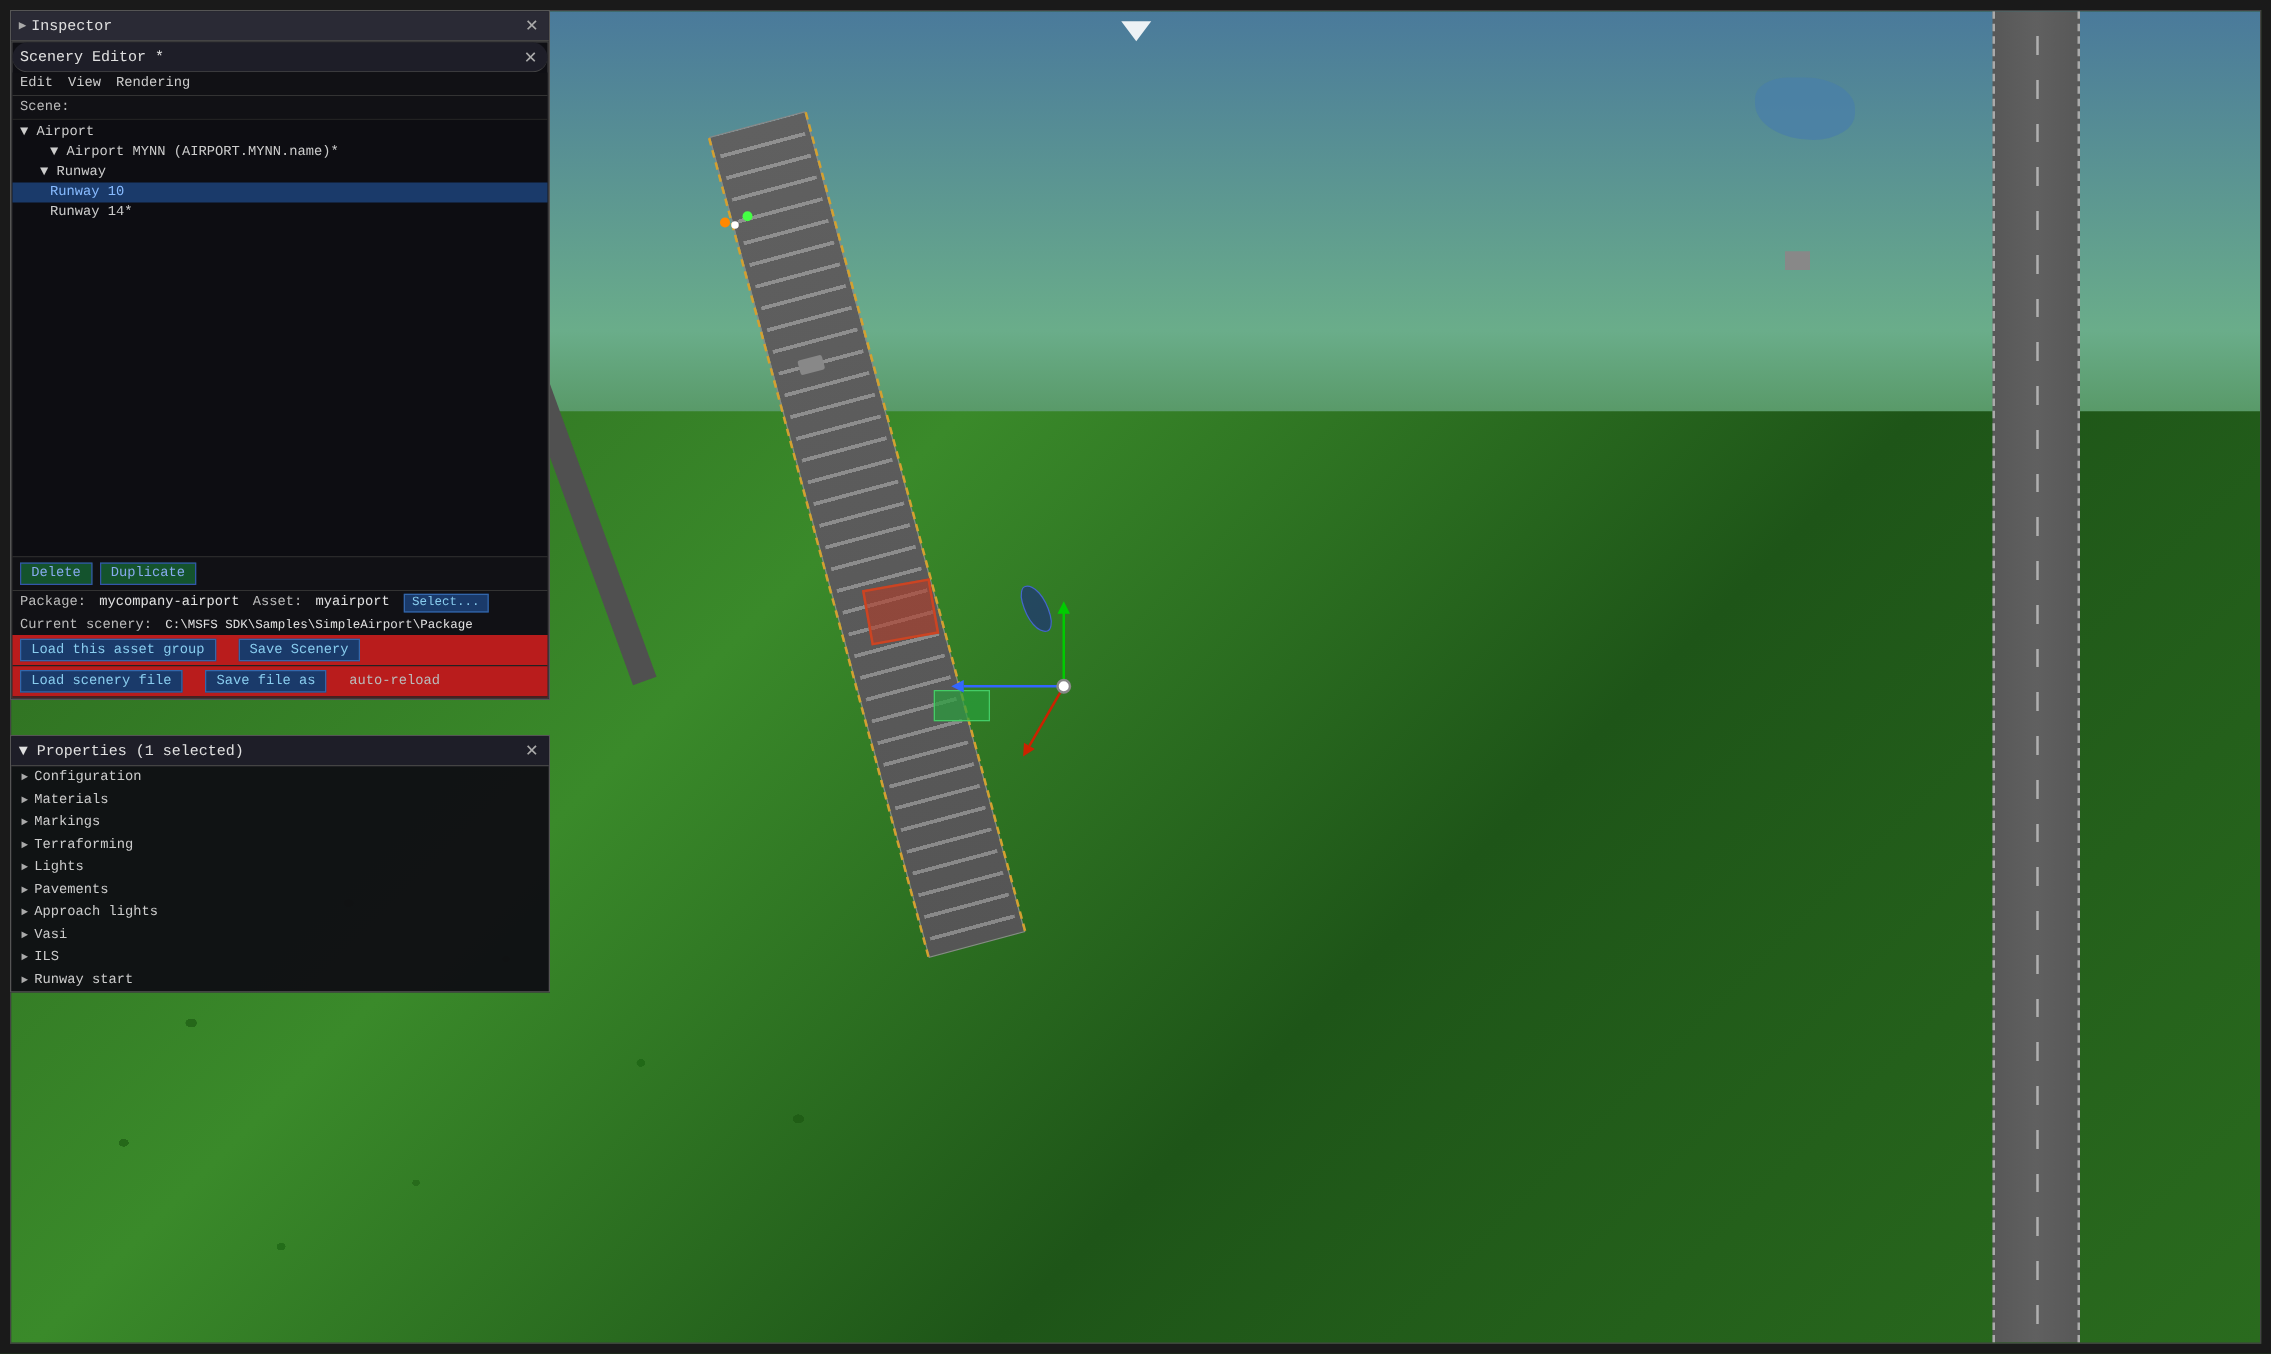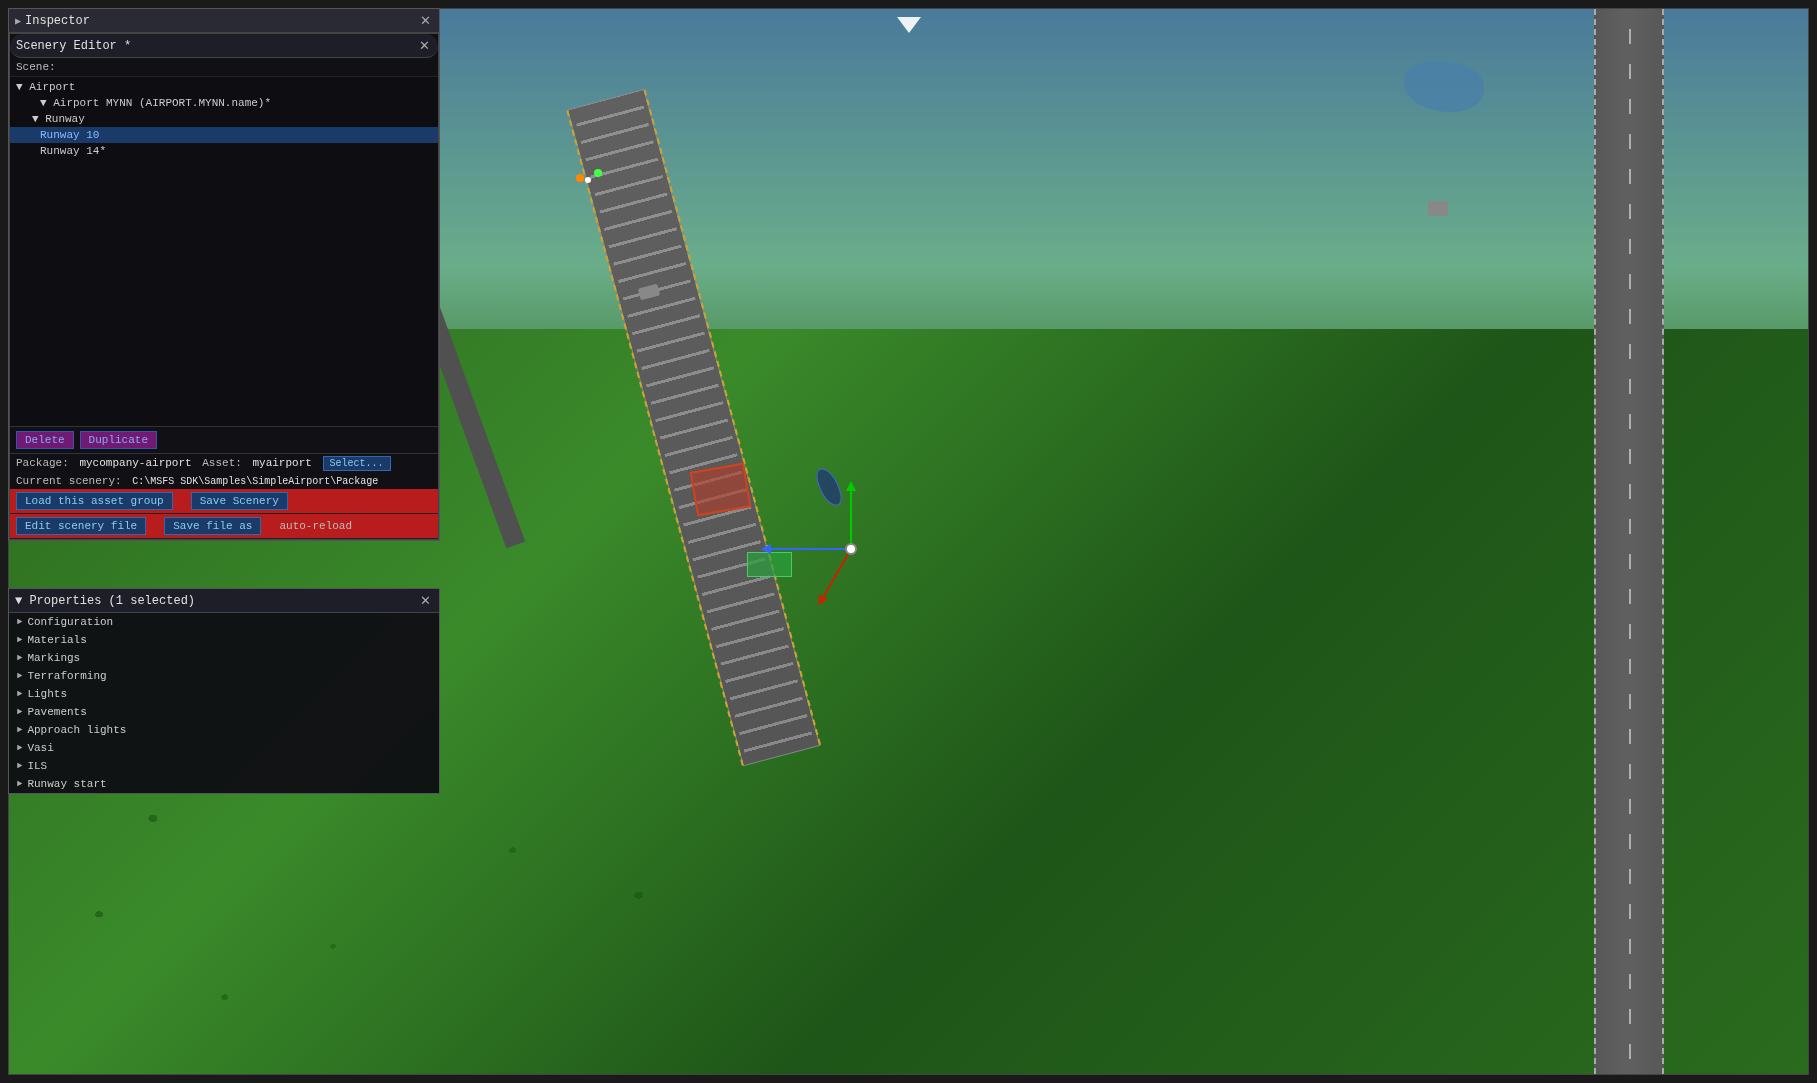--- a/index.html
+++ b/index.html
@@ -409,21 +409,21 @@
     
     .button-row {
       padding: 4px 6px;
       display: flex;
       gap: 6px;
       background: #111115;
       border-bottom: 1px solid #333;
     }
 
     .editor-btn {
-      background: #701a75;
+      background: #14532d;
       border: 1px solid #3355aa;
       color: #88aaee;
       font-size: 11px;
       padding: 2px 8px;
       cursor: pointer;
       font-family: 'Courier New', monospace;
     }
 
     
     .info-row {
@@ -588,20 +588,25 @@
     </div>
     <button class="close-btn">✕</button>
   </div>
 
   <div class="scenery-editor">
     <div class="editor-title-bar">
       <span style="color:#e0e0e0; font-size:12px;">Scenery Editor *</span>
       <button class="close-btn">✕</button>
     </div>
 
+    <div class="menu-bar">
+      <span class="menu-item">Edit</span>
+      <span class="menu-item">View</span>
+      <span class="menu-item">Rendering</span>
+    </div>
 
     <div class="scene-label">Scene:</div>
 
     <div class="tree-view">
 
       <div class="tree-item">
         <span>▼ Airport</span>
       </div>
 
       <div class="tree-item" style="padding-left: 30px;">
@@ -640,21 +645,21 @@
       <span>Current scenery:</span>
       <span class="info-highlight" style="margin-left: 4px; font-size: 10px;">C:\MSFS SDK\Samples\SimpleAirport\Package</span>
     </div>
 
     <div class="action-row">
       <button class="action-btn">Load this asset group</button>
       <button class="action-btn">Save Scenery</button>
     </div>
 
     <div class="action-row">
-      <button class="action-btn">Edit scenery file</button>
+      <button class="action-btn">Load scenery file</button>
       <button class="action-btn">Save file as</button>
       <span class="action-text">auto-reload</span>
     </div>
 
   </div>
 </div>
 
 <div class="properties-panel">
   <div class="prop-title-bar">
     <span style="color:#e0e0e0; font-size:12px;">▼ Properties (1 selected)</span>

